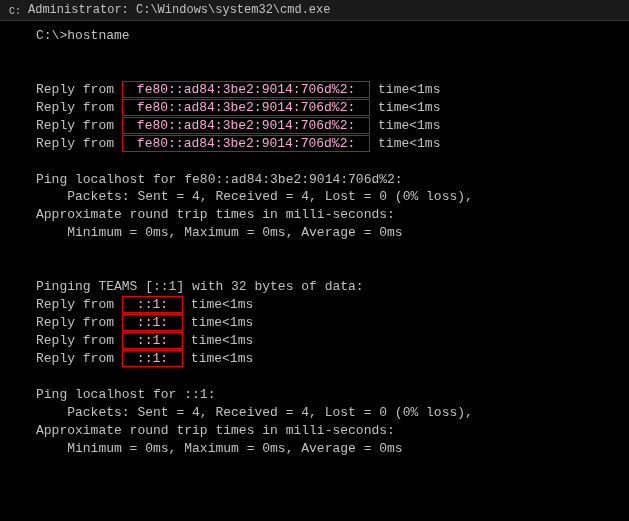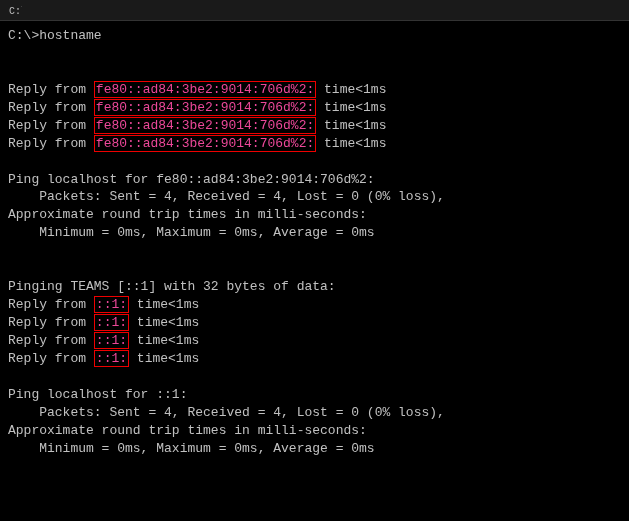--- a/index.html
+++ b/index.html
@@ -30,41 +30,43 @@
       justify-content: center;
     }
     .terminal {
       background: #000;
       padding: 6px 8px;
       line-height: 1.38;
       color: #c0c0c0;
     }
     .line {
       white-space: pre;
+      margin-left: 28px;
     }
     .highlight-box {
       display: inline;
       border: 1px solid #e00;
-      padding: 0 1px;
-      color: #ec4899;
+      padding: 0 14px;
+      color: #f9a8d4;
     }
     .blank-line {
       height: 1.38em;
     }
   </style>
 </head>
 <body>
 
 <div class="title-bar">
   <span class="title-bar-icon">
     <svg width="14" height="14" viewBox="0 0 14 14">
       <rect width="14" height="14" fill="#1a1a1a"></rect>
       <text x="1" y="11" font-size="10" fill="#c0c0c0" font-family="Courier New">C:\</text>
     </svg>
   </span>
+  <span>Administrator: C:\Windows\system32\cmd.exe</span>
 </div>
 
 <div class="terminal">
   <div class="line">C:\&gt;hostname</div>
   <div class="blank-line"></div>
   <div class="blank-line"></div>
   <div class="line">Reply from <span class="highlight-box">fe80::ad84:3be2:9014:706d%2:</span> time&lt;1ms</div>
   <div class="line">Reply from <span class="highlight-box">fe80::ad84:3be2:9014:706d%2:</span> time&lt;1ms</div>
   <div class="line">Reply from <span class="highlight-box">fe80::ad84:3be2:9014:706d%2:</span> time&lt;1ms</div>
   <div class="line">Reply from <span class="highlight-box">fe80::ad84:3be2:9014:706d%2:</span> time&lt;1ms</div>

